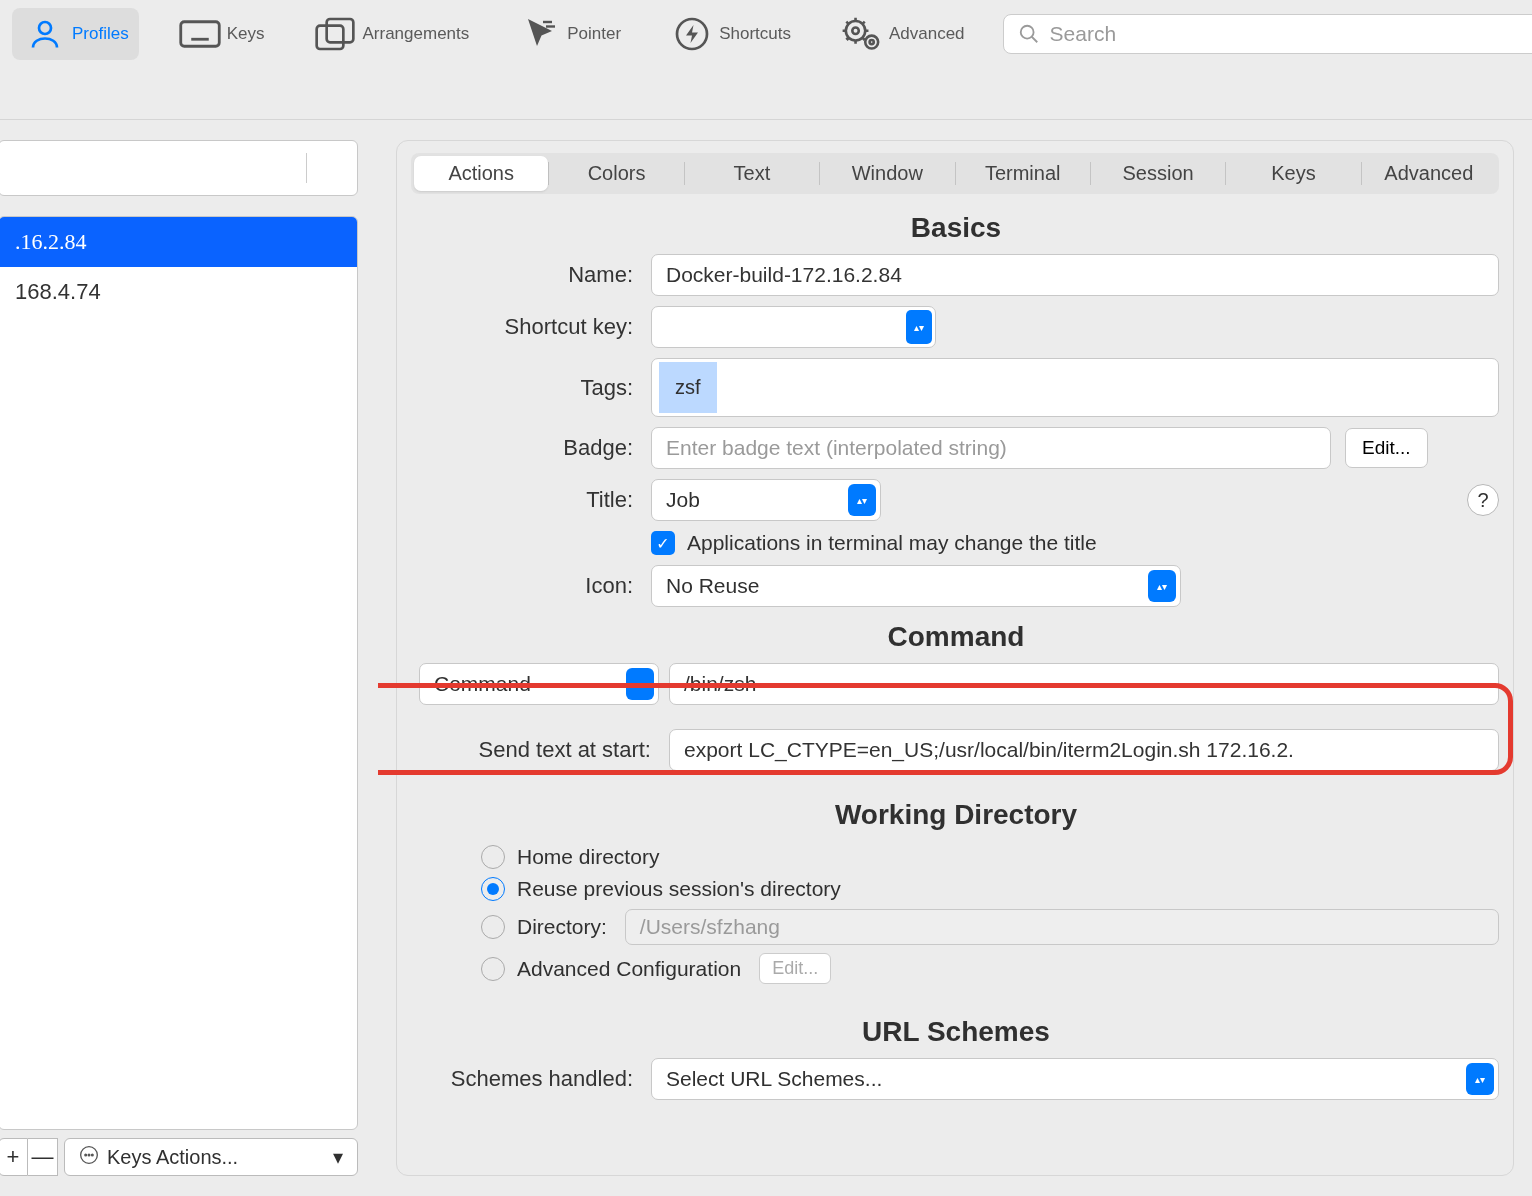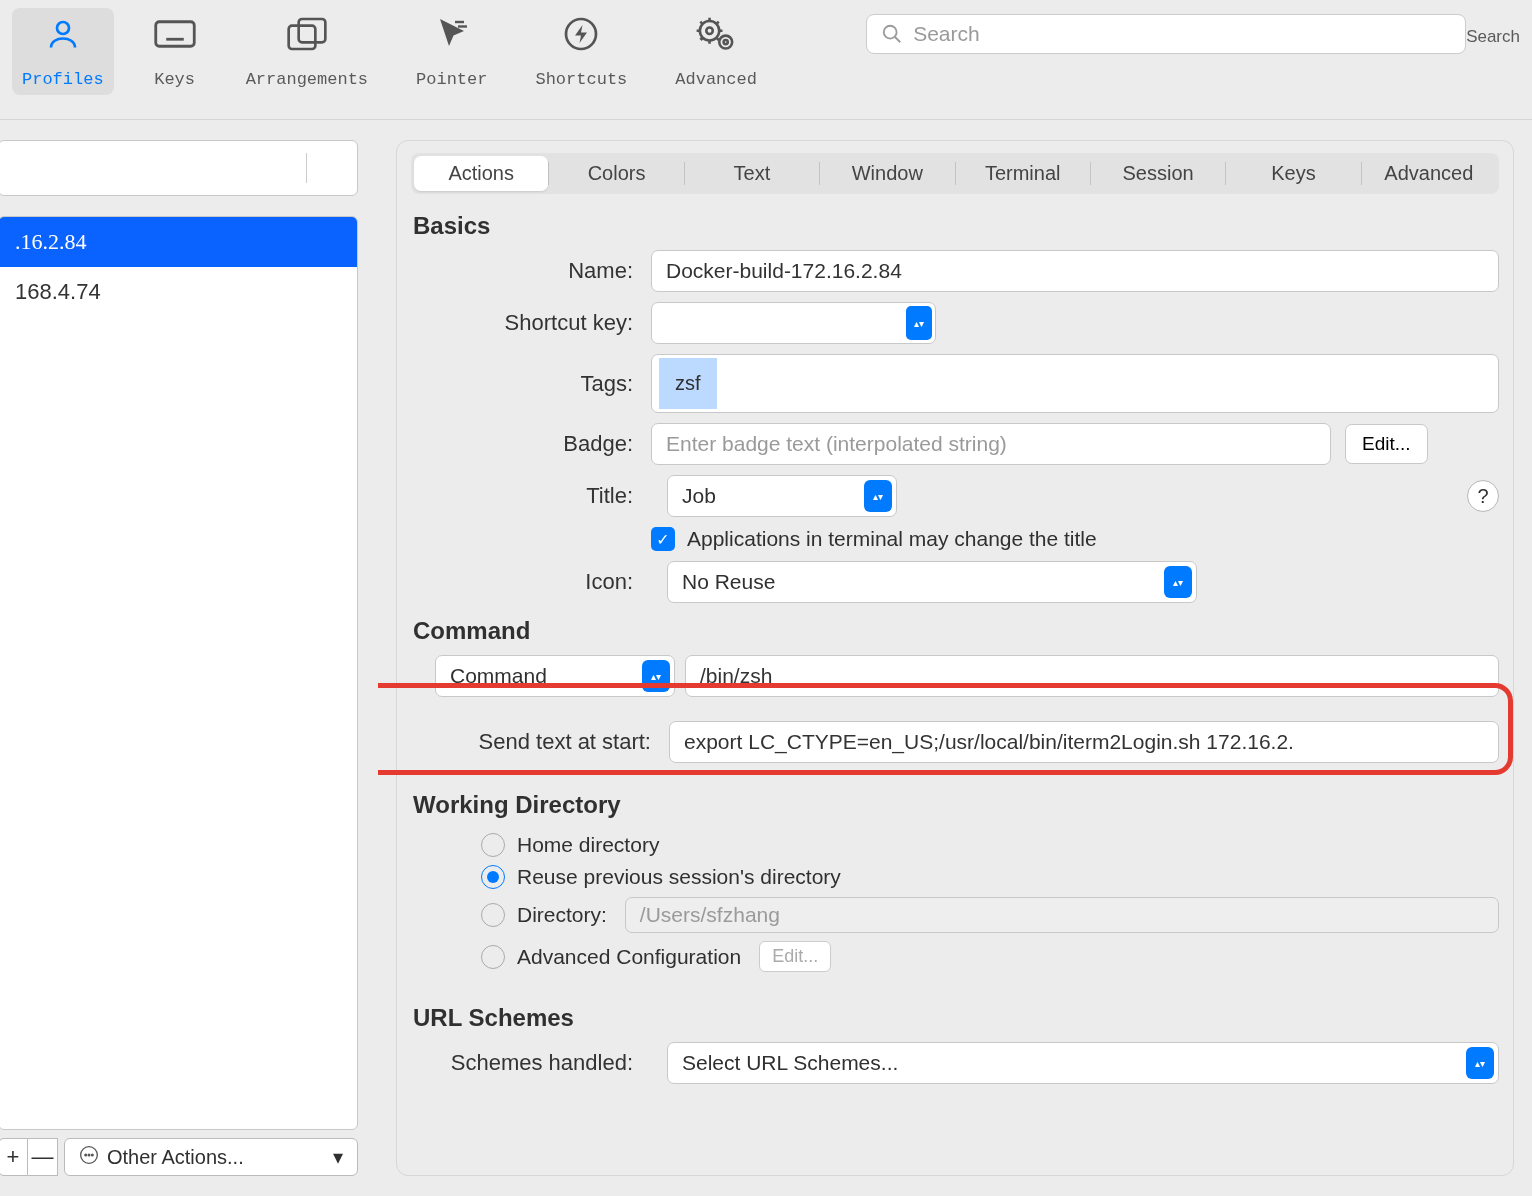--- a/index.html
+++ b/index.html
@@ -18,29 +18,28 @@
       height: 120px;
       background: #ececec;
       border-bottom: 1px solid #d5d5d5;
       display: flex;
       align-items: flex-start;
       padding: 8px 12px 0 12px;
       gap: 28px;
     }
     .toolbar-item {
       display: flex;
-      flex-direction: column;
+      flex-direction: row;
       align-items: center;
-      gap: 16px;
+      gap: 4px;
       padding: 6px 10px;
       border-radius: 8px;
       font-size: 17px;
       color: #5a5a5a;
       cursor: pointer;
-      font-family: Liberation Mono, monospace;
     }
     .toolbar-item.active {
       background: #ddd;
       color: #007aff;
     }
     .toolbar-item.active .toolbar-icon { color: #007aff; }
     .toolbar-icon {
       width: 46px; height: 40px;
       display: flex; align-items: center; justify-content: center;
       color: #555;
@@ -169,22 +168,23 @@
       position: relative;
     }
     .tab.active {
       background: #fff;
       box-shadow: 0 1px 2px rgba(0,0,0,.1);
     }
     .tab-sep { width: 1px; background: #c4c4c4; margin: 6px 0; }
 
     .section-heading {
       font-weight: 700;
-      font-size: 24px;
+      font-size: 28px;
       margin: 16px 0 10px 2px;
+      text-align: center;
     }
     .form-row {
       display: flex;
       align-items: center;
       margin-bottom: 10px;
     }
     .form-label {
       width: 240px;
       text-align: right;
       padding-right: 18px;
@@ -254,21 +254,20 @@
     }
     .select {
       height: 42px;
       border: 1px solid #c8c8c8;
       border-radius: 7px;
       background: #fff;
       display: flex; align-items: center;
       padding: 0 40px 0 14px;
       position: relative;
       font-size: 21px;
-      margin-left: 16px;
     }
     .select .dd {
       position: absolute; right: 4px; top: 4px; bottom: 4px;
       width: 28px; background: #007aff; border-radius: 6px;
       display: flex; flex-direction: column; align-items: center; justify-content: center;
       color: #fff; font-size: 10px; gap: 1px;
     }
     .checkbox {
       width: 24px; height: 24px; border-radius: 5px;
       background: #007aff;
@@ -400,21 +399,21 @@
       <div class="other-actions">
         <span style="display:flex;align-items:center;gap:8px">
           <span>
             <svg width="20" height="20" viewBox="0 0 24 24" fill="none" stroke="#555" stroke-width="1.6">
                 <circle cx="12" cy="12" r="10"></circle>
                 <circle cx="8" cy="12" r="1" fill="#555"></circle>
                 <circle cx="12" cy="12" r="1" fill="#555"></circle>
                 <circle cx="16" cy="12" r="1" fill="#555"></circle>
               </svg>
           </span>
-          <span>Other Actions...</span>
+          <span>Keys Actions...</span>
         </span>
         <span>▾</span>
       </div>
     </div>
   </div>
 
   <div class="content">
     <div class="panel">
 
       <div class="tabs">

